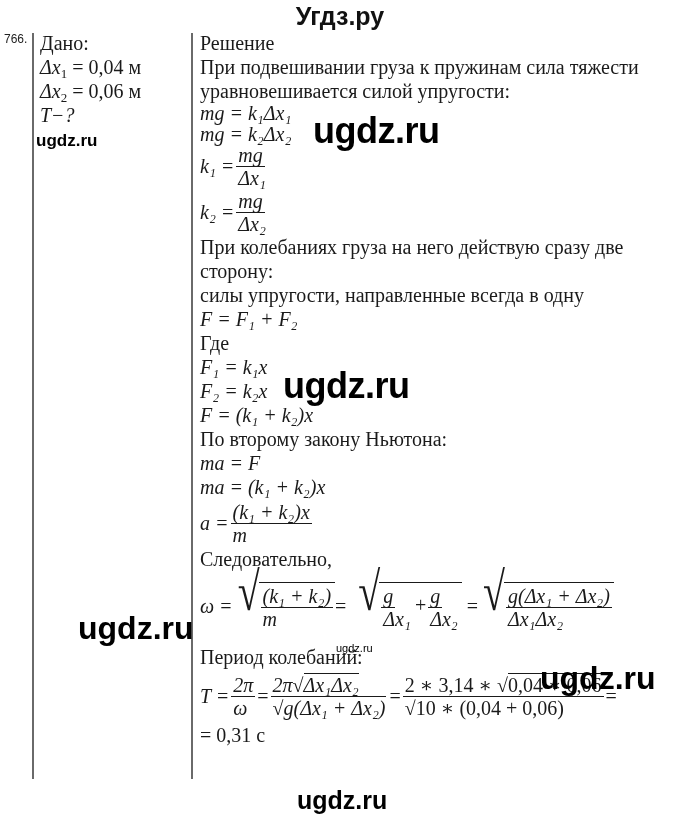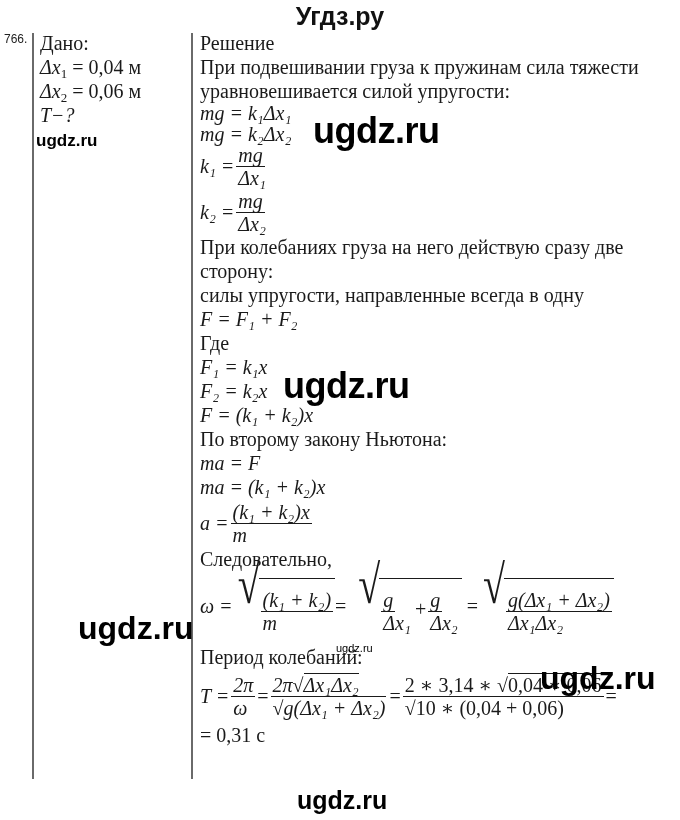--- a/index.html
+++ b/index.html
@@ -19,21 +19,21 @@
   .wm{font-family:Liberation Sans, sans-serif;font-weight:bold;color:#000;position:absolute;}
   .wm-s{font-size:17px;}
   .wm-l{font-size:36px;letter-spacing:-0.5px;}
   .wm-xs{font-size:11px;font-weight:normal;}
   .frac{display:inline-flex;flex-direction:column;align-items:flex-start;vertical-align:middle;margin:0 2px;}
   .frac .num{border-bottom:1.5px solid #1a1a1a;padding:0 2px;line-height:22px;}
   .frac .den{line-height:22px;padding:0 2px;}
   .row{display:flex;align-items:center;white-space:nowrap;}
   .sqrt{display:inline-flex;align-items:stretch;}
   .sqrt .rad{font-size:40px;line-height:1;transform:scaleY(1.35);transform-origin:bottom;margin-right:-1px;}
-  .sqrt .inner{border-top:1.5px solid #1a1a1a;padding-top:10px;}
+  .sqrt .inner{border-top:1.5px solid #1a1a1a;padding-top:2px;}
   .ssq{border-top:1.5px solid #1a1a1a;}
 </style>
 </head>
 <body>
 
 <div class="site-title">Угдз.ру</div>
 <div class="task-num">766.</div>
 
 <div class="vline" style="left:32px;"></div>
 <div class="vline" style="left:191px;"></div>

